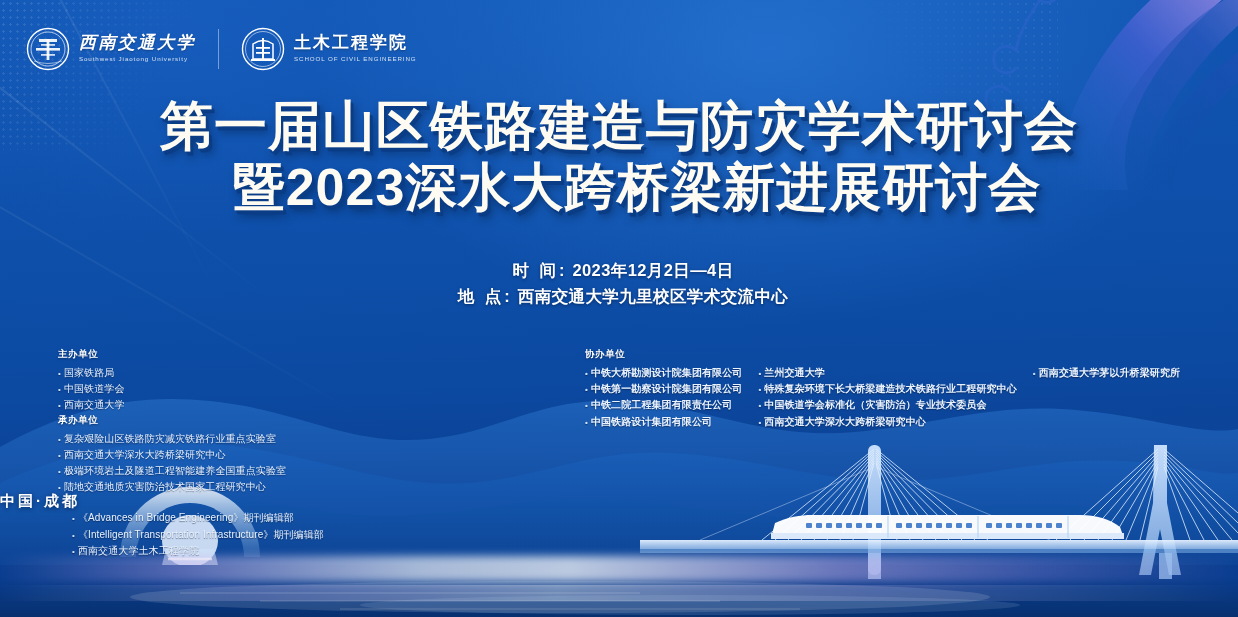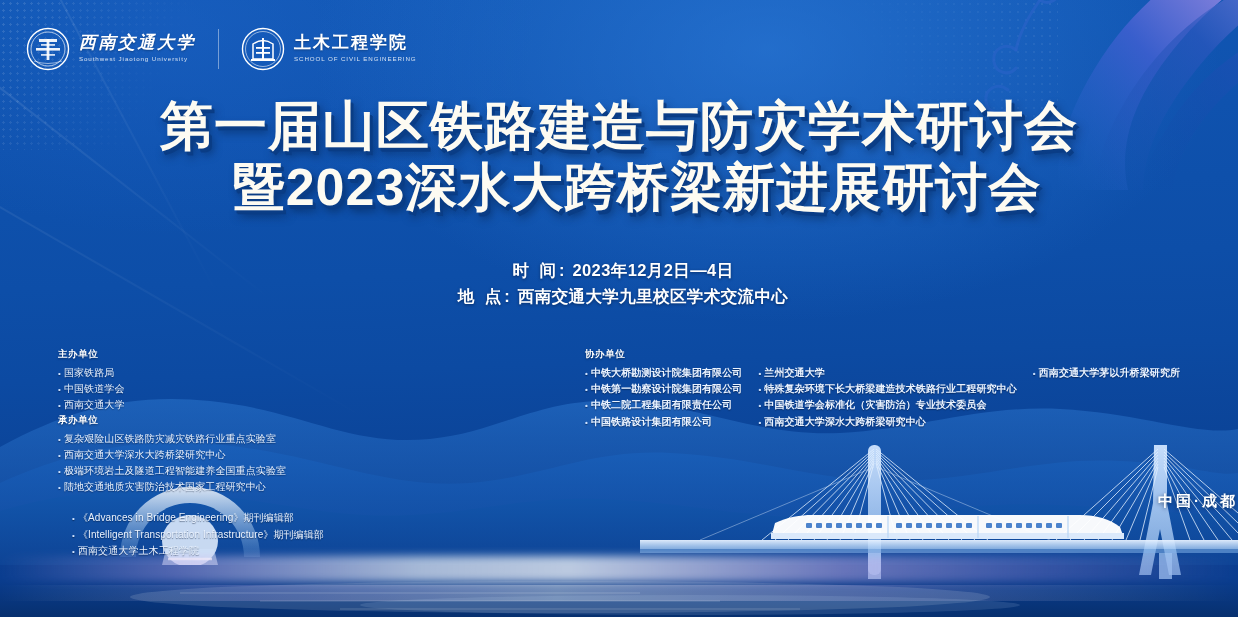--- a/index.html
+++ b/index.html
@@ -84,21 +84,21 @@
 
   .g-host{width:72px;}
   .g-undertake{width:184px;}
   .g-journals{width:auto;}
   .coorg{position:absolute;left:585px;top:348px;}
   .coorg .colset{gap:16px;font-weight:bold;}
 
   .city{position:absolute;left:0;bottom:0;width:100%;height:320px;pointer-events:none;}
 
   
-  .place{position:absolute;left:0;right:0;top:492px;text-align:right;}
+  .place{position:absolute;left:0;right:0;top:492px;text-align:left;}
   .place span{color:#ffffff;font-size:15px;font-weight:700;letter-spacing:3px;
               text-shadow:0 1px 4px rgba(3,22,55,.65);}
 
   
   .waterglow{
     position:absolute;left:0;right:0;top:556px;height:26px;pointer-events:none;
     background:linear-gradient(90deg,
       rgba(255,255,255,0) 0%, rgba(196,168,230,.45) 14%, rgba(255,255,255,.75) 34%,
       rgba(255,255,255,.85) 46%, rgba(210,180,235,.55) 68%, rgba(180,150,225,.30) 84%, rgba(255,255,255,0) 100%);
     filter:blur(4px);opacity:.85;

